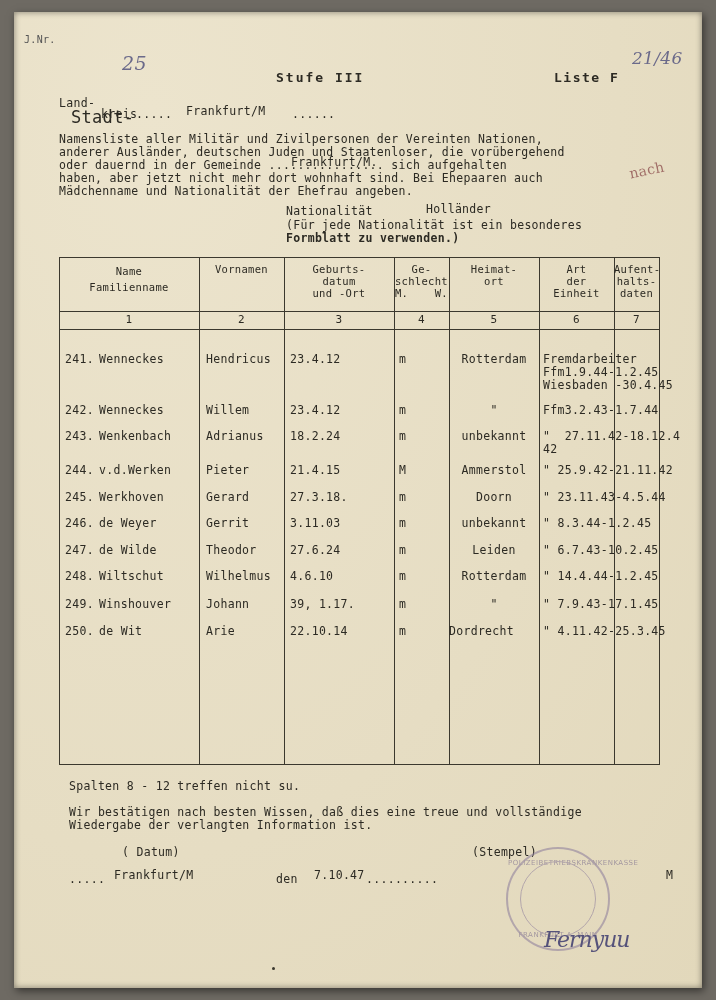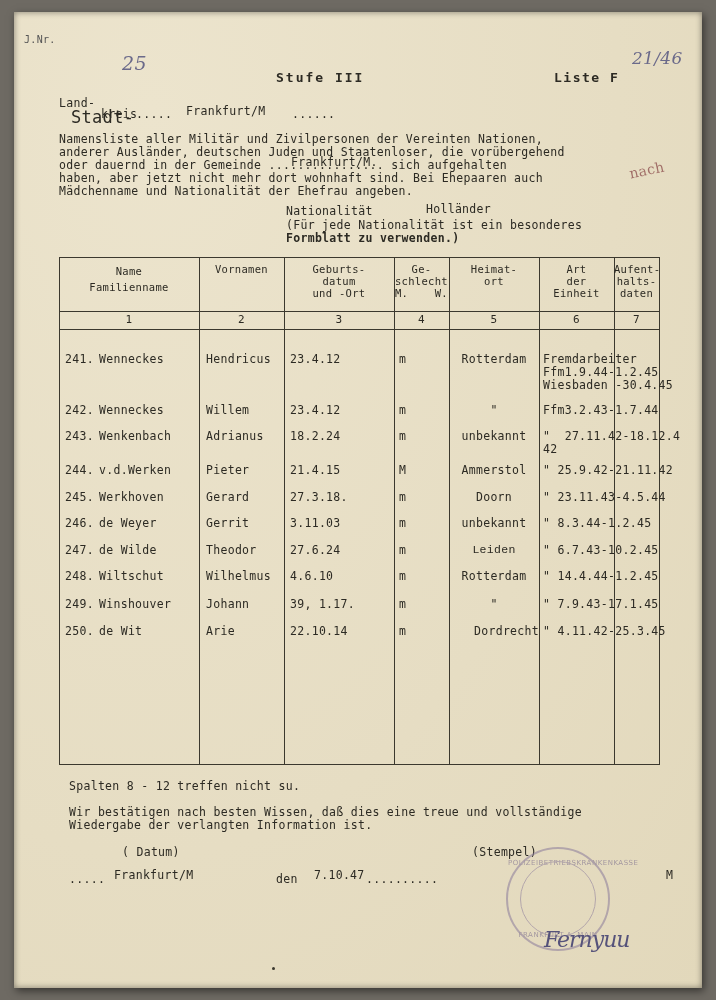--- a/index.html
+++ b/index.html
@@ -274,42 +274,42 @@
       <div class="row" style="left: 147px; top: 259px;">Gerrit</div>
       <div class="row" style="left: 231px; top: 259px;">3.11.03</div>
       <div class="row" style="left: 340px; top: 259px;">m</div>
       <div class="row" style="left: 390px; top: 259px; width: 90px; text-align: center;">unbekannt</div>
       <div class="row" style="left: 484px; top: 259px;">" 8.3.44-1.2.45</div>
       <div class="row" style="left: 6px; top: 286px;">247.</div>
       <div class="row" style="left: 40px; top: 286px;">de Wilde</div>
       <div class="row" style="left: 147px; top: 286px;">Theodor</div>
       <div class="row" style="left: 231px; top: 286px;">27.6.24</div>
       <div class="row" style="left: 340px; top: 286px;">m</div>
-      <div class="row" style="left: 390px; top: 286px; width: 90px; text-align: center; font-family: Liberation Mono, monospace;">Leiden</div>
+      <div class="row" style="left: 390px; top: 286px; width: 90px; text-align: center;">Leiden</div>
       <div class="row" style="left: 484px; top: 286px;">" 6.7.43-10.2.45</div>
       <div class="row" style="left: 6px; top: 312px;">248.</div>
       <div class="row" style="left: 40px; top: 312px;">Wiltschut</div>
       <div class="row" style="left: 147px; top: 312px;">Wilhelmus</div>
       <div class="row" style="left: 231px; top: 312px;">4.6.10</div>
       <div class="row" style="left: 340px; top: 312px;">m</div>
       <div class="row" style="left: 390px; top: 312px; width: 90px; text-align: center;">Rotterdam</div>
       <div class="row" style="left: 484px; top: 312px;">" 14.4.44-1.2.45</div>
       <div class="row" style="left: 6px; top: 340px;">249.</div>
       <div class="row" style="left: 40px; top: 340px;">Winshouver</div>
       <div class="row" style="left: 147px; top: 340px;">Johann</div>
       <div class="row" style="left: 231px; top: 340px;">39, 1.17.</div>
       <div class="row" style="left: 340px; top: 340px;">m</div>
       <div class="row" style="left: 390px; top: 340px; width: 90px; text-align: center;">"</div>
       <div class="row" style="left: 484px; top: 340px;">" 7.9.43-17.1.45</div>
       <div class="row" style="left: 6px; top: 367px;">250.</div>
       <div class="row" style="left: 40px; top: 367px;">de Wit</div>
       <div class="row" style="left: 147px; top: 367px;">Arie</div>
       <div class="row" style="left: 231px; top: 367px;">22.10.14</div>
       <div class="row" style="left: 340px; top: 367px;">m</div>
-      <div class="row" style="left: 390px; top: 367px; width: 90px; text-align: right;">Dordrecht</div>
+      <div class="row" style="left: 390px; top: 367px; width: 90px; text-align: left;">Dordrecht</div>
       <div class="row" style="left: 484px; top: 367px;">" 4.11.42-25.3.45</div>
     </div>
 
   <div class="tx" id="f1">Spalten 8 - 12 treffen nicht su.</div>
   <div class="tx" id="f2">Wir bestätigen nach besten Wissen, daß dies eine treue und vollständige</div>
   <div class="tx" id="f3">Wiedergabe der verlangten Information ist.</div>
   <div class="tx" id="f-datum">( Datum)</div>
   <div class="tx" id="f-stempel">(Stempel)</div>
   <div class="tx" id="f-place-dots">.....</div>
   <div class="tx" id="f-place">Frankfurt/M</div>

